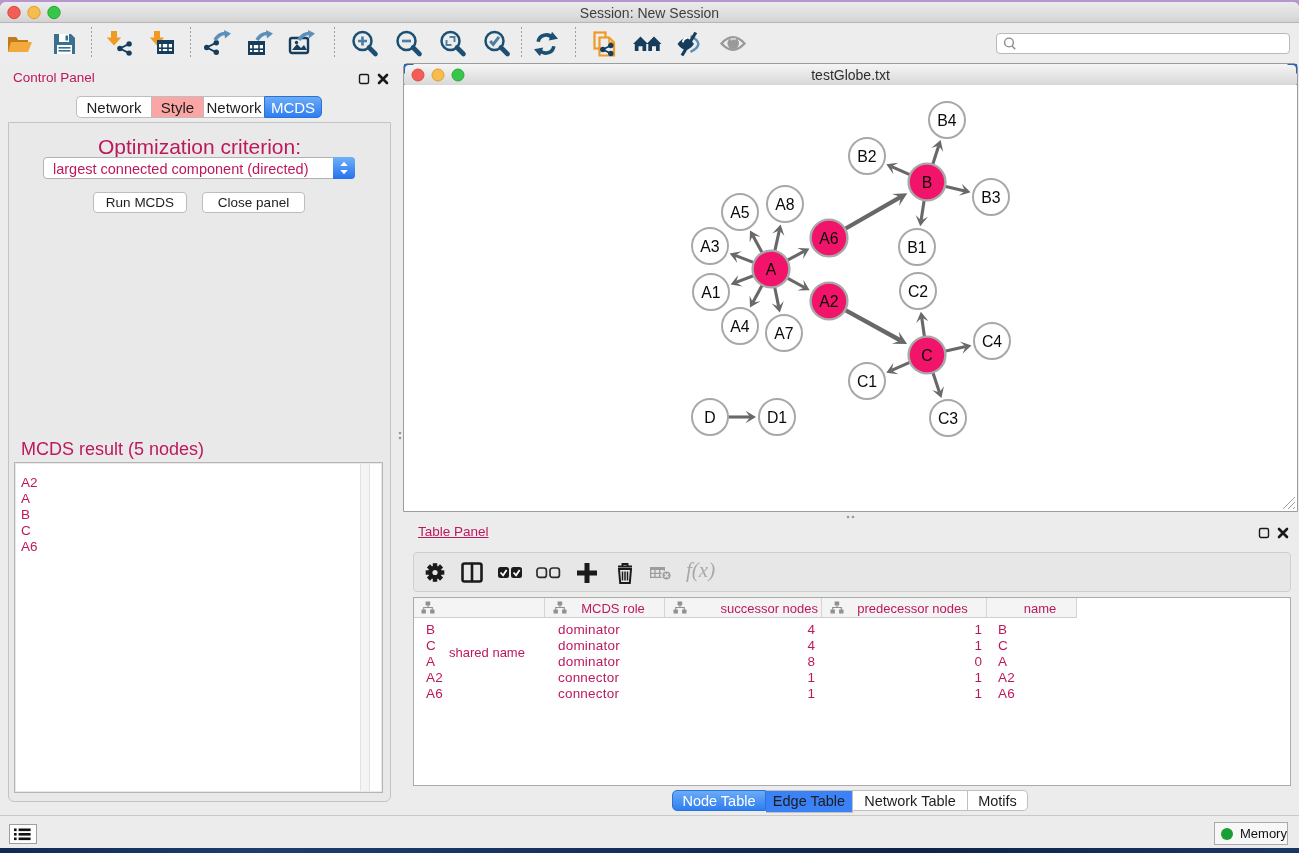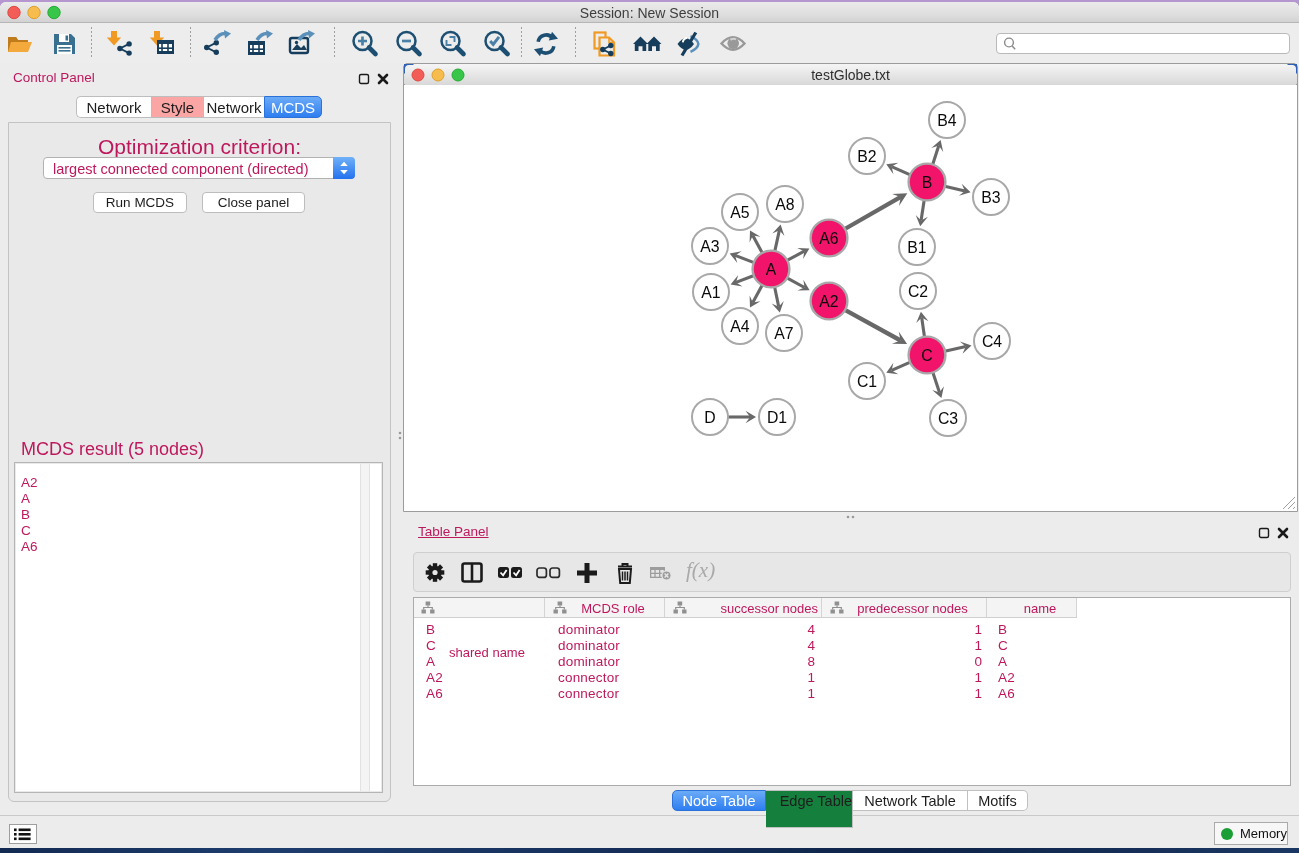--- a/index.html
+++ b/index.html
@@ -395,17 +395,17 @@
 <div class="txt" style="left:558px;top:670px;font-size:13.5px;letter-spacing:0.2px;">connector</div>
 <div class="txt" style="left:700px;top:670px;width:115px;text-align:right;font-size:13.5px;">1</div>
 <div class="txt" style="left:860px;top:670px;width:122px;text-align:right;font-size:13.5px;">1</div>
 <div class="txt" style="left:998px;top:670px;font-size:13.5px;letter-spacing:0.2px;">A2</div>
 <div class="txt" style="left:426px;top:686px;font-size:13.5px;letter-spacing:0.2px;">A6</div>
 <div class="txt" style="left:558px;top:686px;font-size:13.5px;letter-spacing:0.2px;">connector</div>
 <div class="txt" style="left:700px;top:686px;width:115px;text-align:right;font-size:13.5px;">1</div>
 <div class="txt" style="left:860px;top:686px;width:122px;text-align:right;font-size:13.5px;">1</div>
 <div class="txt" style="left:998px;top:686px;font-size:13.5px;letter-spacing:0.2px;">A6</div>
 <div class="abs" style="left:672px;top:790px;width:94px;height:21px;border-radius:5px 0 0 5px;background:linear-gradient(#6babf7,#2e7ef1);border:1px solid #2a71d8;color:#fff;font-size:14.5px;text-align:center;line-height:20px;">Node Table</div>
-<div class="abs" style="left:766px;top:790px;width:87px;height:38px;background:#15803d;border:1px solid #c0c0c0;border-left:none;color:#1d1d1d;font-size:14.5px;text-align:right;line-height:20px;">Edge Table</div>
+<div class="abs" style="left:766px;top:790px;width:87px;height:23px;background:#3b82f6;border:1px solid #c0c0c0;border-left:none;color:#1d1d1d;font-size:14.5px;text-align:center;line-height:20px;">Edge Table</div>
 <div class="abs" style="left:853px;top:790px;width:115px;height:21px;background:#fff;border:1px solid #c0c0c0;border-left:none;color:#1d1d1d;font-size:14.5px;text-align:center;line-height:20px;">Network Table</div>
 <div class="abs" style="left:968px;top:790px;width:60px;height:21px;border-radius:0 5px 5px 0;background:#fff;border:1px solid #c0c0c0;border-left:none;color:#1d1d1d;font-size:14.5px;text-align:center;line-height:20px;">Motifs</div>
 <div class="abs" style="left:1214px;top:822px;width:74px;height:23px;background:#f7f7f7;border:1px solid #aaa;"></div>
 <div class="abs" style="left:1221px;top:828px;width:12px;height:12px;border-radius:50%;background:#1b9e35;"></div>
 <div class="txt" style="left:1240px;top:826px;font-size:13px;color:#111;">Memory</div>
 </body></html>

